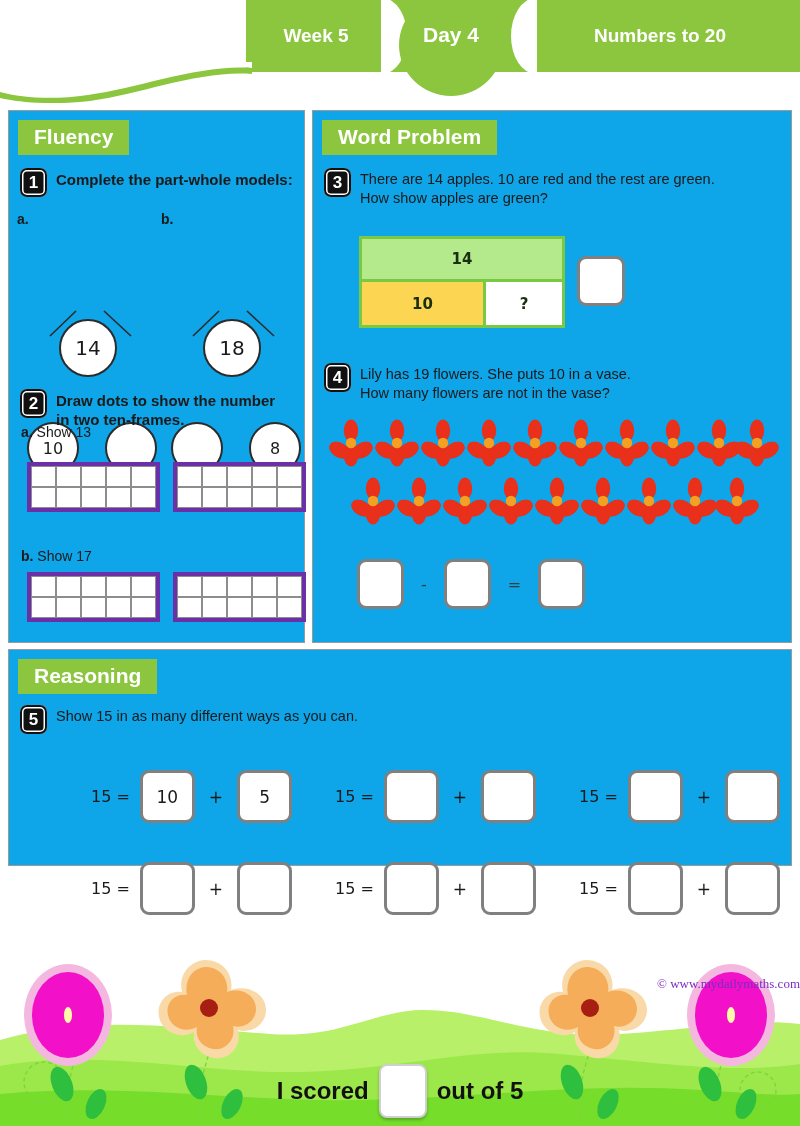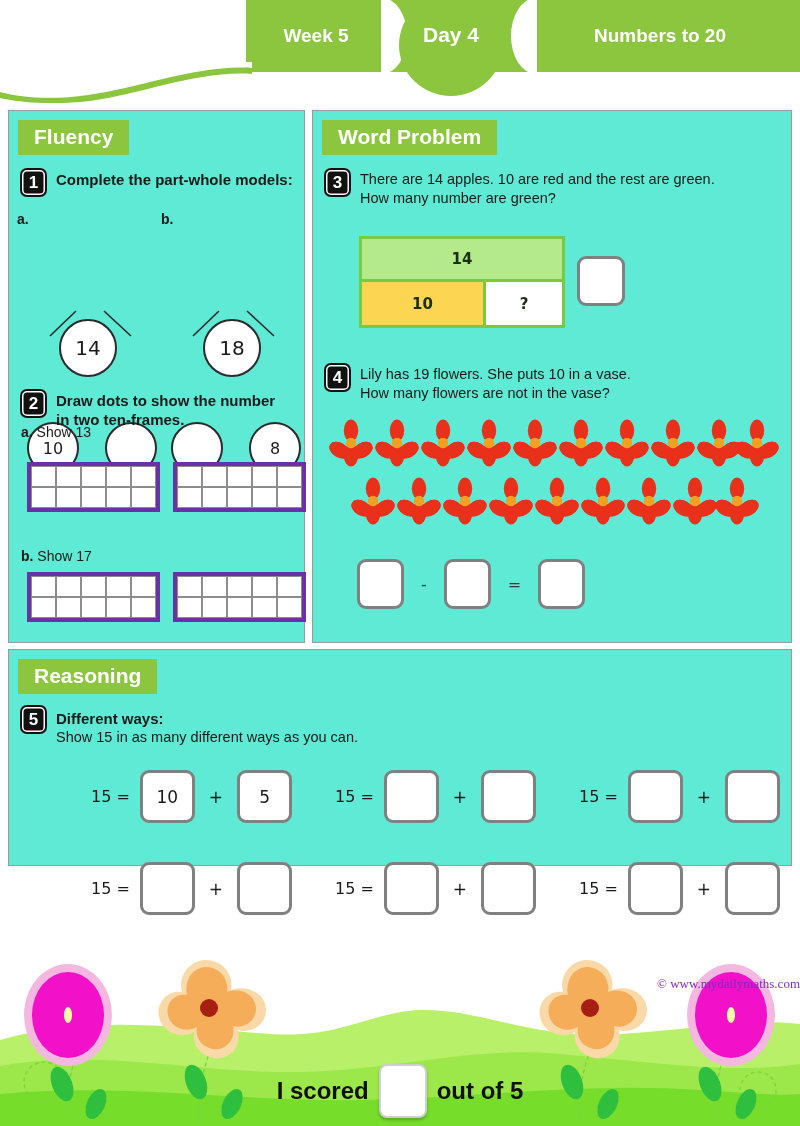--- a/index.html
+++ b/index.html
@@ -78,21 +78,21 @@
     color: #ffffff; font-size: 21px; font-weight: 700; z-index: 3;
     padding-bottom: 20px;
   }
   .hdr-topic {
     position: absolute; left: 520px; top: 0px; width: 280px; height: 72px;
     display: flex; align-items: center; justify-content: center;
     color: #ffffff; font-size: 19px; font-weight: 700; z-index: 3;
   }
 
   
-  .panel { position: absolute; border: 1px solid #9a9a9a; background: #5eead4; }
+  .panel { position: absolute; border: 1px solid #9a9a9a; background: #0ea5e9; }
   .sec-tab {
     position: absolute; left: 9px; top: 9px;
     background: #8CC63F; color: #fff;
     font-size: 21px; font-weight: 600;
     padding: 5px 16px 6px 16px;
   }
 
   #fluency-panel  { left: 8px;  top: 110px; width: 297px; height: 533px; }
   #word-panel     { left: 312px; top: 110px; width: 480px; height: 533px; }
   #reasoning-panel{ left: 8px;  top: 649px; width: 784px; height: 217px; }
@@ -319,21 +319,21 @@
     </div>
   </div>
 
   <div class="panel" id="word-panel">
     <div class="sec-tab">Word Problem</div>
 
     <div class="qrow" style="position:absolute; left:11px; top:57px; width:460px;">
       <div class="qbadge">3</div>
       <div class="qtext">
         <div>There are 14 apples. 10 are red and the rest are green.</div>
-        <div>How many number are green?</div>
+        <div>How show apples are green?</div>
       </div>
     </div>
 
     <div class="barmodel" style="position:absolute; left:46px; top:125px; width:206px;">
       <div class="bar-top">14</div>
       <div class="bar-bot">
         <div class="bar-part yellow" style="width:62%;">10</div>
         <div class="bar-part white" style="width:38%;">?</div>
       </div>
     </div>
@@ -394,21 +394,20 @@
       <div class="abox" style="width:47px; height:50px;"></div>
     </div>
   </div>
 
   <div class="panel" id="reasoning-panel">
     <div class="sec-tab">Reasoning</div>
 
     <div class="qrow" style="position:absolute; left:11px; top:55px; width:600px;">
       <div class="qbadge">5</div>
       <div class="qtext">
-        <div class="qtext bold">Different ways:</div>
         <div>Show 15 in as many different ways as you can.</div>
       </div>
     </div>
 
     <div class="eq" style="left:48px; top:120px;">
       <span class="eq-lead">15  =</span>
       <div class="abox" style="width:55px; height:53px;">10</div>
       <span class="eq-plus">+</span>
       <div class="abox" style="width:55px; height:53px;">5</div>
     </div>

